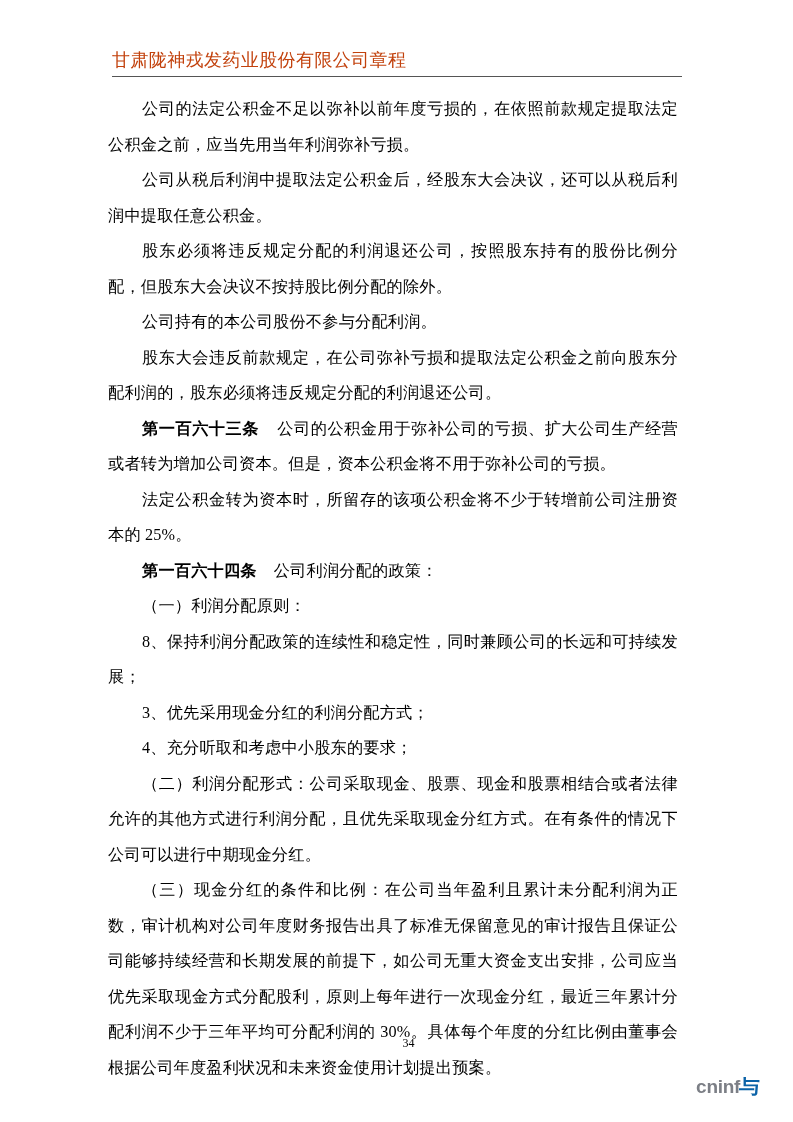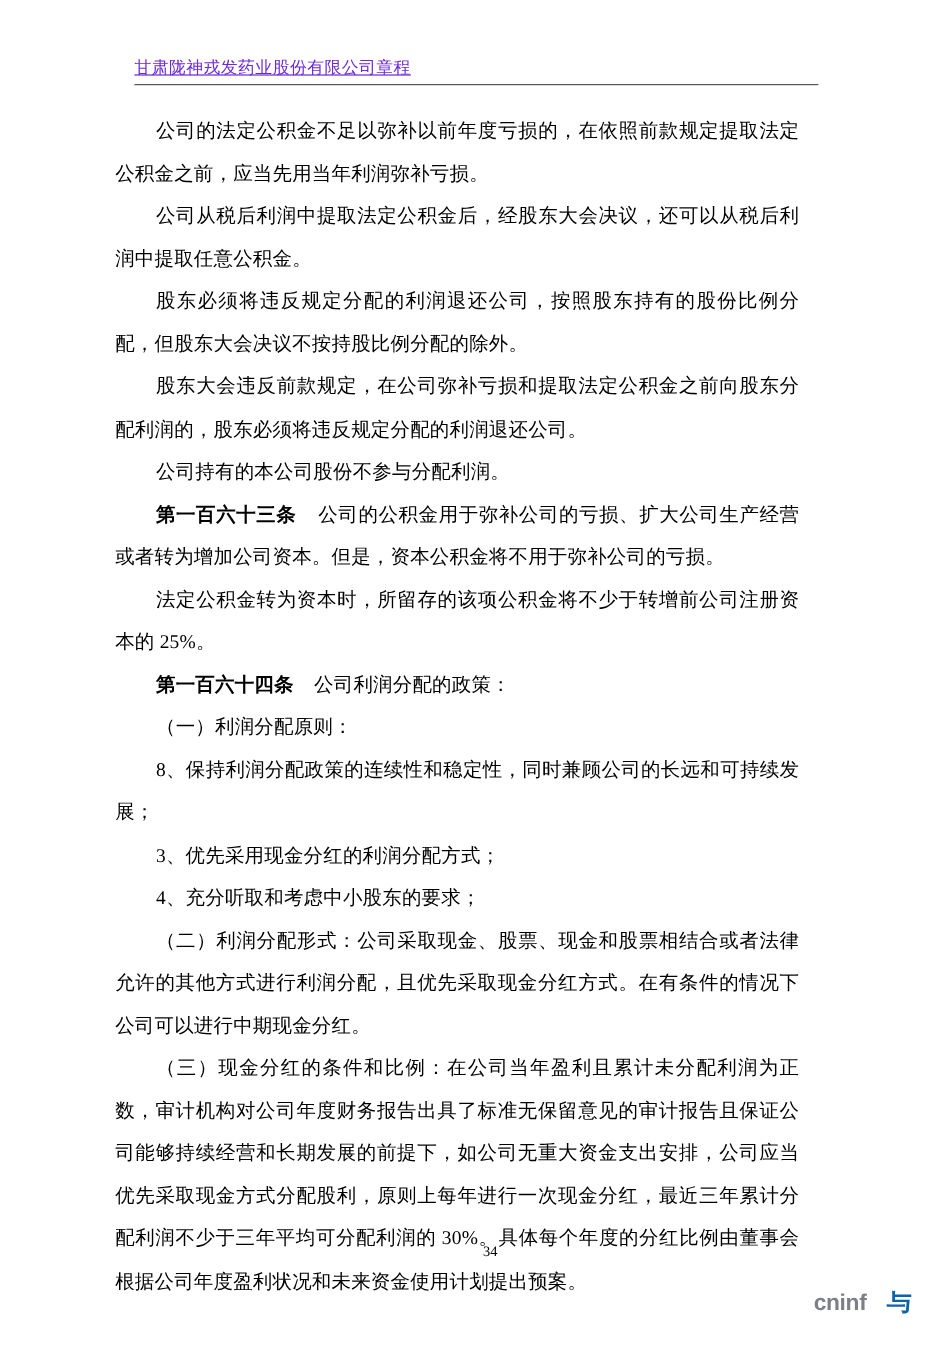--- a/index.html
+++ b/index.html
@@ -23,33 +23,32 @@
     height: 1122px;
     box-sizing: border-box;
   }
   .header {
     position: absolute;
     left: 112px;
     top: 48px;
     width: 570px;
   }
   .header-text {
-    font-size: 14px;
+    font-size: 18px;
     letter-spacing: 0.4px;
-    color: #6d28d9;
+    color: #c2410c;
     padding-bottom: 4px;
-    text-decoration: underline;
   }
   .header-rule {
     border-bottom: 1px solid #555;
     width: 570px;
   }
   .content {
     position: absolute;
-    left: 96px;
+    left: 108px;
     top: 92px;
     width: 570px;
   }
   p.para {
     margin: 0 0 0 0;
     font-size: 16.2px;
     line-height: 35.5px;
     text-align: justify;
     text-justify: inter-ideograph;
     letter-spacing: 0.2px;
@@ -100,40 +99,40 @@
   .logo-sub-url {
     font-family: Liberation Mono, monospace;
     font-size: 10px;
     color: #9a9da3;
     letter-spacing: 0.2px;
   }
   .logo-row {
     display: flex;
     align-items: baseline;
     justify-content: flex-end;
-    gap: 18px;
+    gap: 0;
   }
 </style>
 </head>
 <body>
 
 <div class="page">
 
   <div class="header">
     <div class="header-text">甘肃陇神戎发药业股份有限公司章程</div>
     <div class="header-rule"></div>
   </div>
 
   <div class="content">
 
     <p class="para indent">公司的法定公积金不足以弥补以前年度亏损的，在依照前款规定提取法定公积金之前，应当先用当年利润弥补亏损。</p>
     <p class="para indent">公司从税后利润中提取法定公积金后，经股东大会决议，还可以从税后利润中提取任意公积金。</p>
     <p class="para indent">股东必须将违反规定分配的利润退还公司，按照股东持有的股份比例分配，但股东大会决议不按持股比例分配的除外。</p>
+    <p class="para indent">公司持有的本公司股份不参与分配利润。</p>
     <p class="para indent">股东大会违反前款规定，在公司弥补亏损和提取法定公积金之前向股东分配利润的，股东必须将违反规定分配的利润退还公司。</p>
-    <p class="para indent">公司持有的本公司股份不参与分配利润。</p>
 
     <p class="para indent"><span class="art-title">第一百六十三条</span><span>&nbsp;&nbsp;&nbsp;&nbsp;</span><span>公司的公积金用于弥补公司的亏损、扩大公司生产经营或者转为增加公司资本。但是，资本公积金将不用于弥补公司的亏损。</span></p>
 
     <p class="para indent">法定公积金转为资本时，所留存的该项公积金将不少于转增前公司注册资本的 25%。</p>
 
     <p class="para indent"><span class="art-title">第一百六十四条</span><span>&nbsp;&nbsp;&nbsp;&nbsp;</span><span>公司利润分配的政策：</span></p>
 
     <p class="para indent">（一）利润分配原则：</p>
     <p class="para indent">8、保持利润分配政策的连续性和稳定性，同时兼顾公司的长远和可持续发展；</p>
     <p class="para indent">3、优先采用现金分红的利润分配方式；</p>

